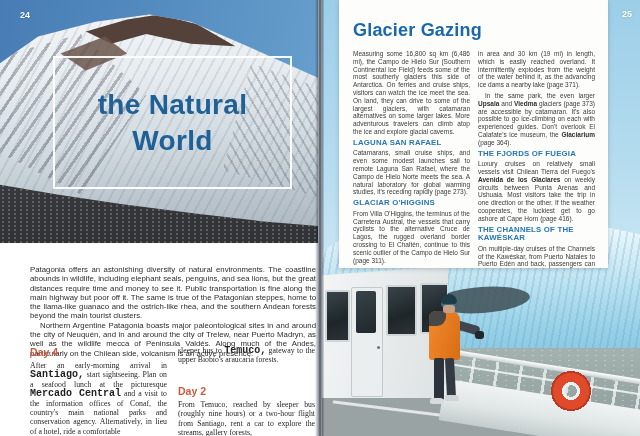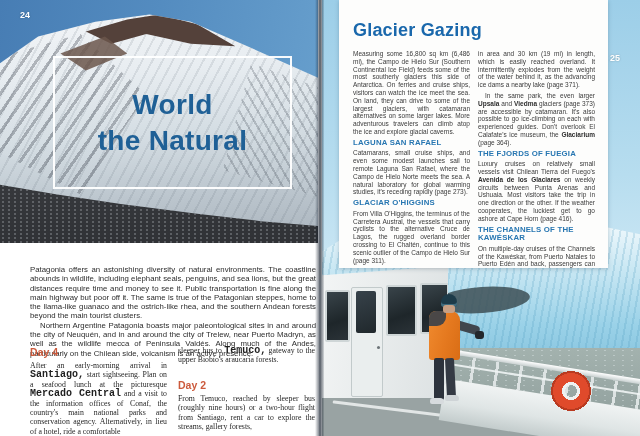--- a/index.html
+++ b/index.html
@@ -39,21 +39,21 @@
   .pagenum{color:#fff;font-size:9px;font-weight:700;text-shadow:0 0 2px rgba(0,0,0,.25);}
   .intro{position:absolute;left:30px;top:265px;width:286px;font-size:7.8px;line-height:9.3px;
     color:#2c2c2c;text-align:justify;}
   .intro .p2{text-indent:10px;margin-top:0;}
   .intro p{margin:0;}
   .day-col{position:absolute;top:346px;width:137px;}
   .day-h{color:#cc5a3c;font-size:10.5px;font-weight:700;margin:0 0 3px;}
   .day-p{font-family:"Liberation Serif",serif;font-size:7.8px;line-height:9.4px;
     text-align:justify;color:#1f1f1f;margin:0 0 2px;}
   .day-p b{font-family:Liberation Mono, monospace;font-size:10px;}
-  .day2-h{margin-top:14px;}
+  .day2-h{margin-top:20px;}
 
   
   .spine{position:absolute;left:315px;top:0;width:9px;height:436px;z-index:40;
     background:linear-gradient(90deg,rgba(18,28,44,0) 0%,rgba(14,24,40,.45) 40%,rgba(8,18,32,.7) 55%,rgba(18,28,44,.12) 100%);}
 
   
   .right-page{position:absolute;left:322px;top:0;width:318px;height:436px;overflow:hidden;}
   .r-sky{position:absolute;inset:0;background:linear-gradient(#9ccee8 0%,#b7ddef 40%,#d2eaf6 70%,#e2f2f9 100%);}
   .glacier{position:absolute;left:0;top:225px;width:318px;height:132px;
     clip-path:polygon(0 20%,6% 11%,14% 23%,22% 9%,30% 19%,38% 7%,47% 17%,55% 5%,63% 15%,72% 3%,80% 13%,88% 1%,100% 7%,100% 100%,0 100%);
@@ -118,42 +118,42 @@
   .content-panel{position:absolute;left:17px;top:0;width:269px;height:268px;background:#fdfdfc;
     z-index:20;overflow:hidden;box-shadow:0 1px 4px rgba(30,50,70,.25);padding:0;}
   .panel-inner{padding:12px 13px 0 14px;}
   .article-title{color:#1a68ac;font-size:18px;font-weight:700;margin:8px 0 9px;letter-spacing:.2px;}
   .cols{display:flex;gap:8px;}
   .col{width:120px;}
   .col p{font-size:6.5px;line-height:7.8px;text-align:justify;color:#3a3a3a;margin:0 0 3px;}
   .col p.indent{text-indent:7px;}
   .col h3{color:#2877b2;font-size:7.8px;line-height:8.6px;font-weight:700;margin:3px 0 2px;letter-spacing:.2px;}
   .col b{color:#2d2d2d;}
-  .pagenum-r{position:absolute;left:288px;top:9px;z-index:25;margin-top:44px;}
+  .pagenum-r{position:absolute;left:300px;top:9px;z-index:25;}
 </style>
 </head>
 <body>
 
 <div class="spread">
 
   <div class="left-page">
     <div class="hero">
       <div class="hero-sky"></div>
       <div class="mountain">
         <div class="snow-streaks"></div>
         <div class="rock-left"></div>
         <div class="rock-right"></div>
         <div class="summit-rock"></div>
         <div class="summit-rock2"></div>
         <div class="scree"></div>
       </div>
       <span class="pagenum abs" style="left:20px;top:10px;">24</span>
       <div class="title-box">
+        <span class="title-line">the Natural</span>
         <span class="title-line">World</span>
-        <span class="title-line">the Natural</span>
       </div>
     </div>
 
     <div class="intro">
       <p class="p1">Patagonia offers an astonishing diversity of natural environments. The coastline abounds in wildlife, including elephant seals, penguins, and sea lions, but the great distances require time and money to see it. Public transportation is fine along the main highway but poor off it. The same is true of the Patagonian steppes, home to the llama-like guanaco and the ostrich-like rhea, and the southern Andean forests beyond the main tourist clusters.</p>
       <p class="p2">Northern Argentine Patagonia boasts major paleontological sites in and around the city of Neuquén, and in and around the city of Trelew, near Puerto Madryn, as well as the wildlife mecca of Peninsula Valdés. Along much of the Andes, particularly on the Chilean side, volcanism is an active presence.</p>
     </div>
 
     <div class="day-col" style="left:30px;">
       <div class="day-h">Day 4</div>

